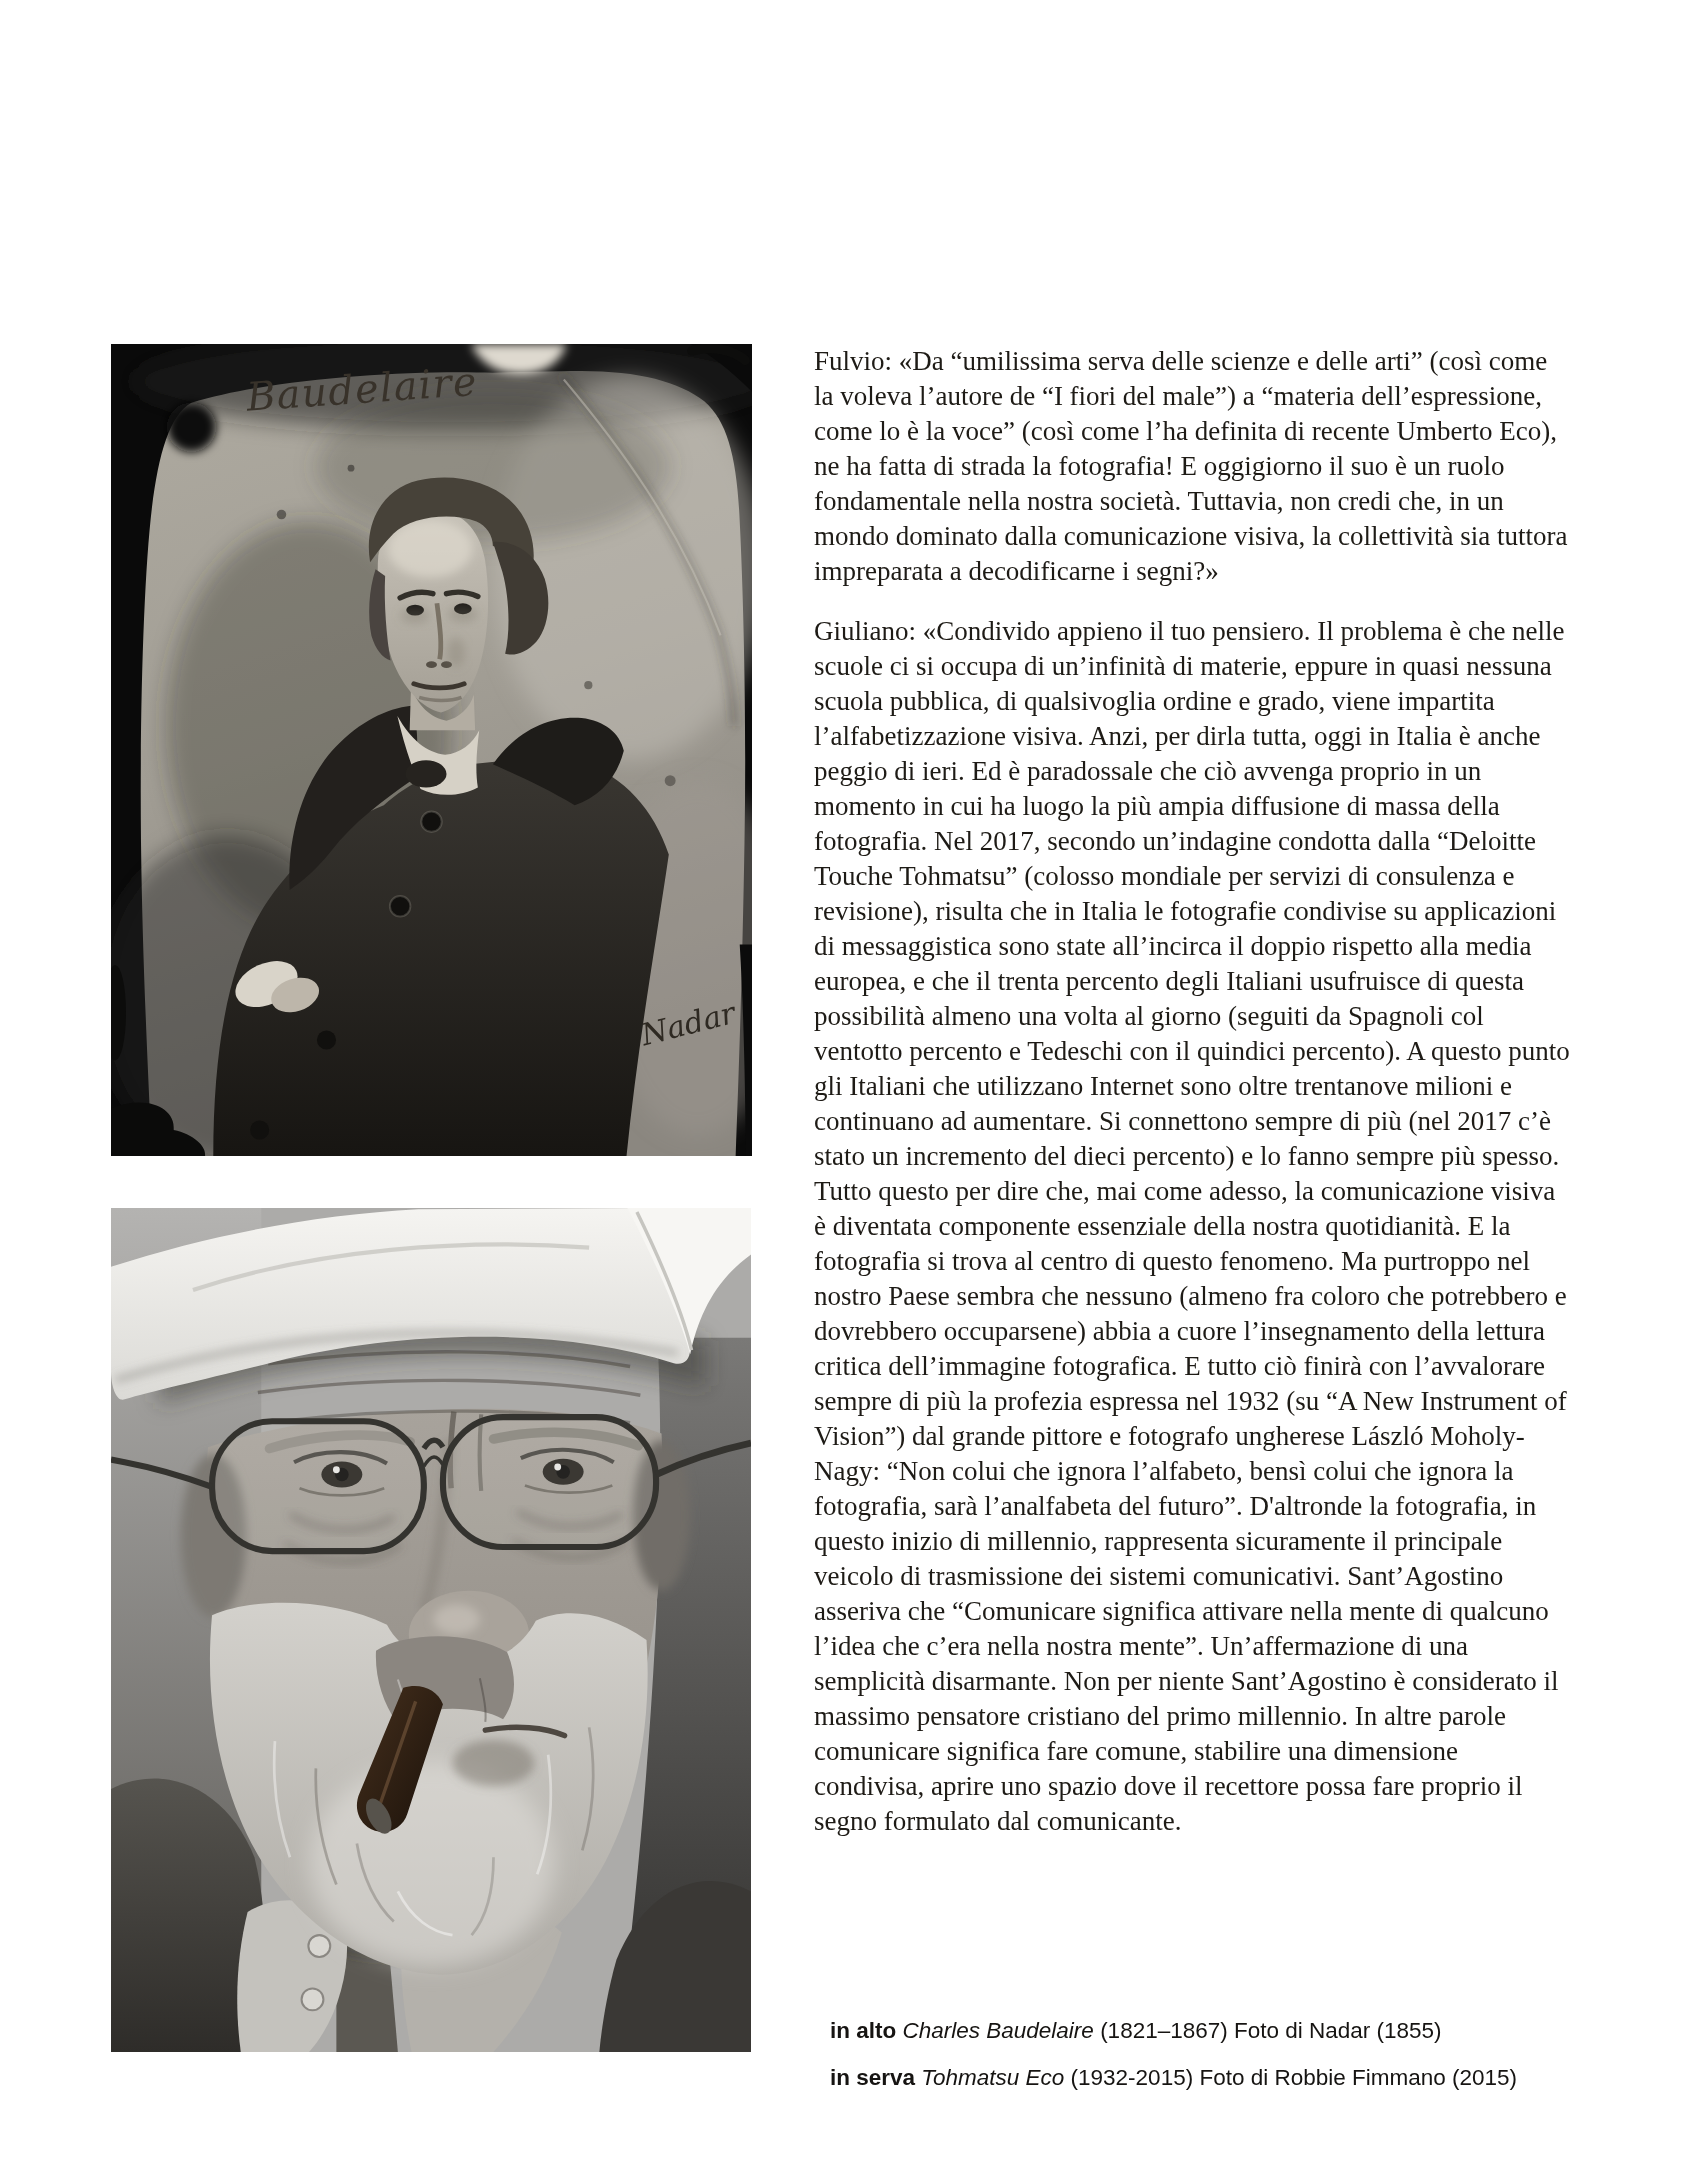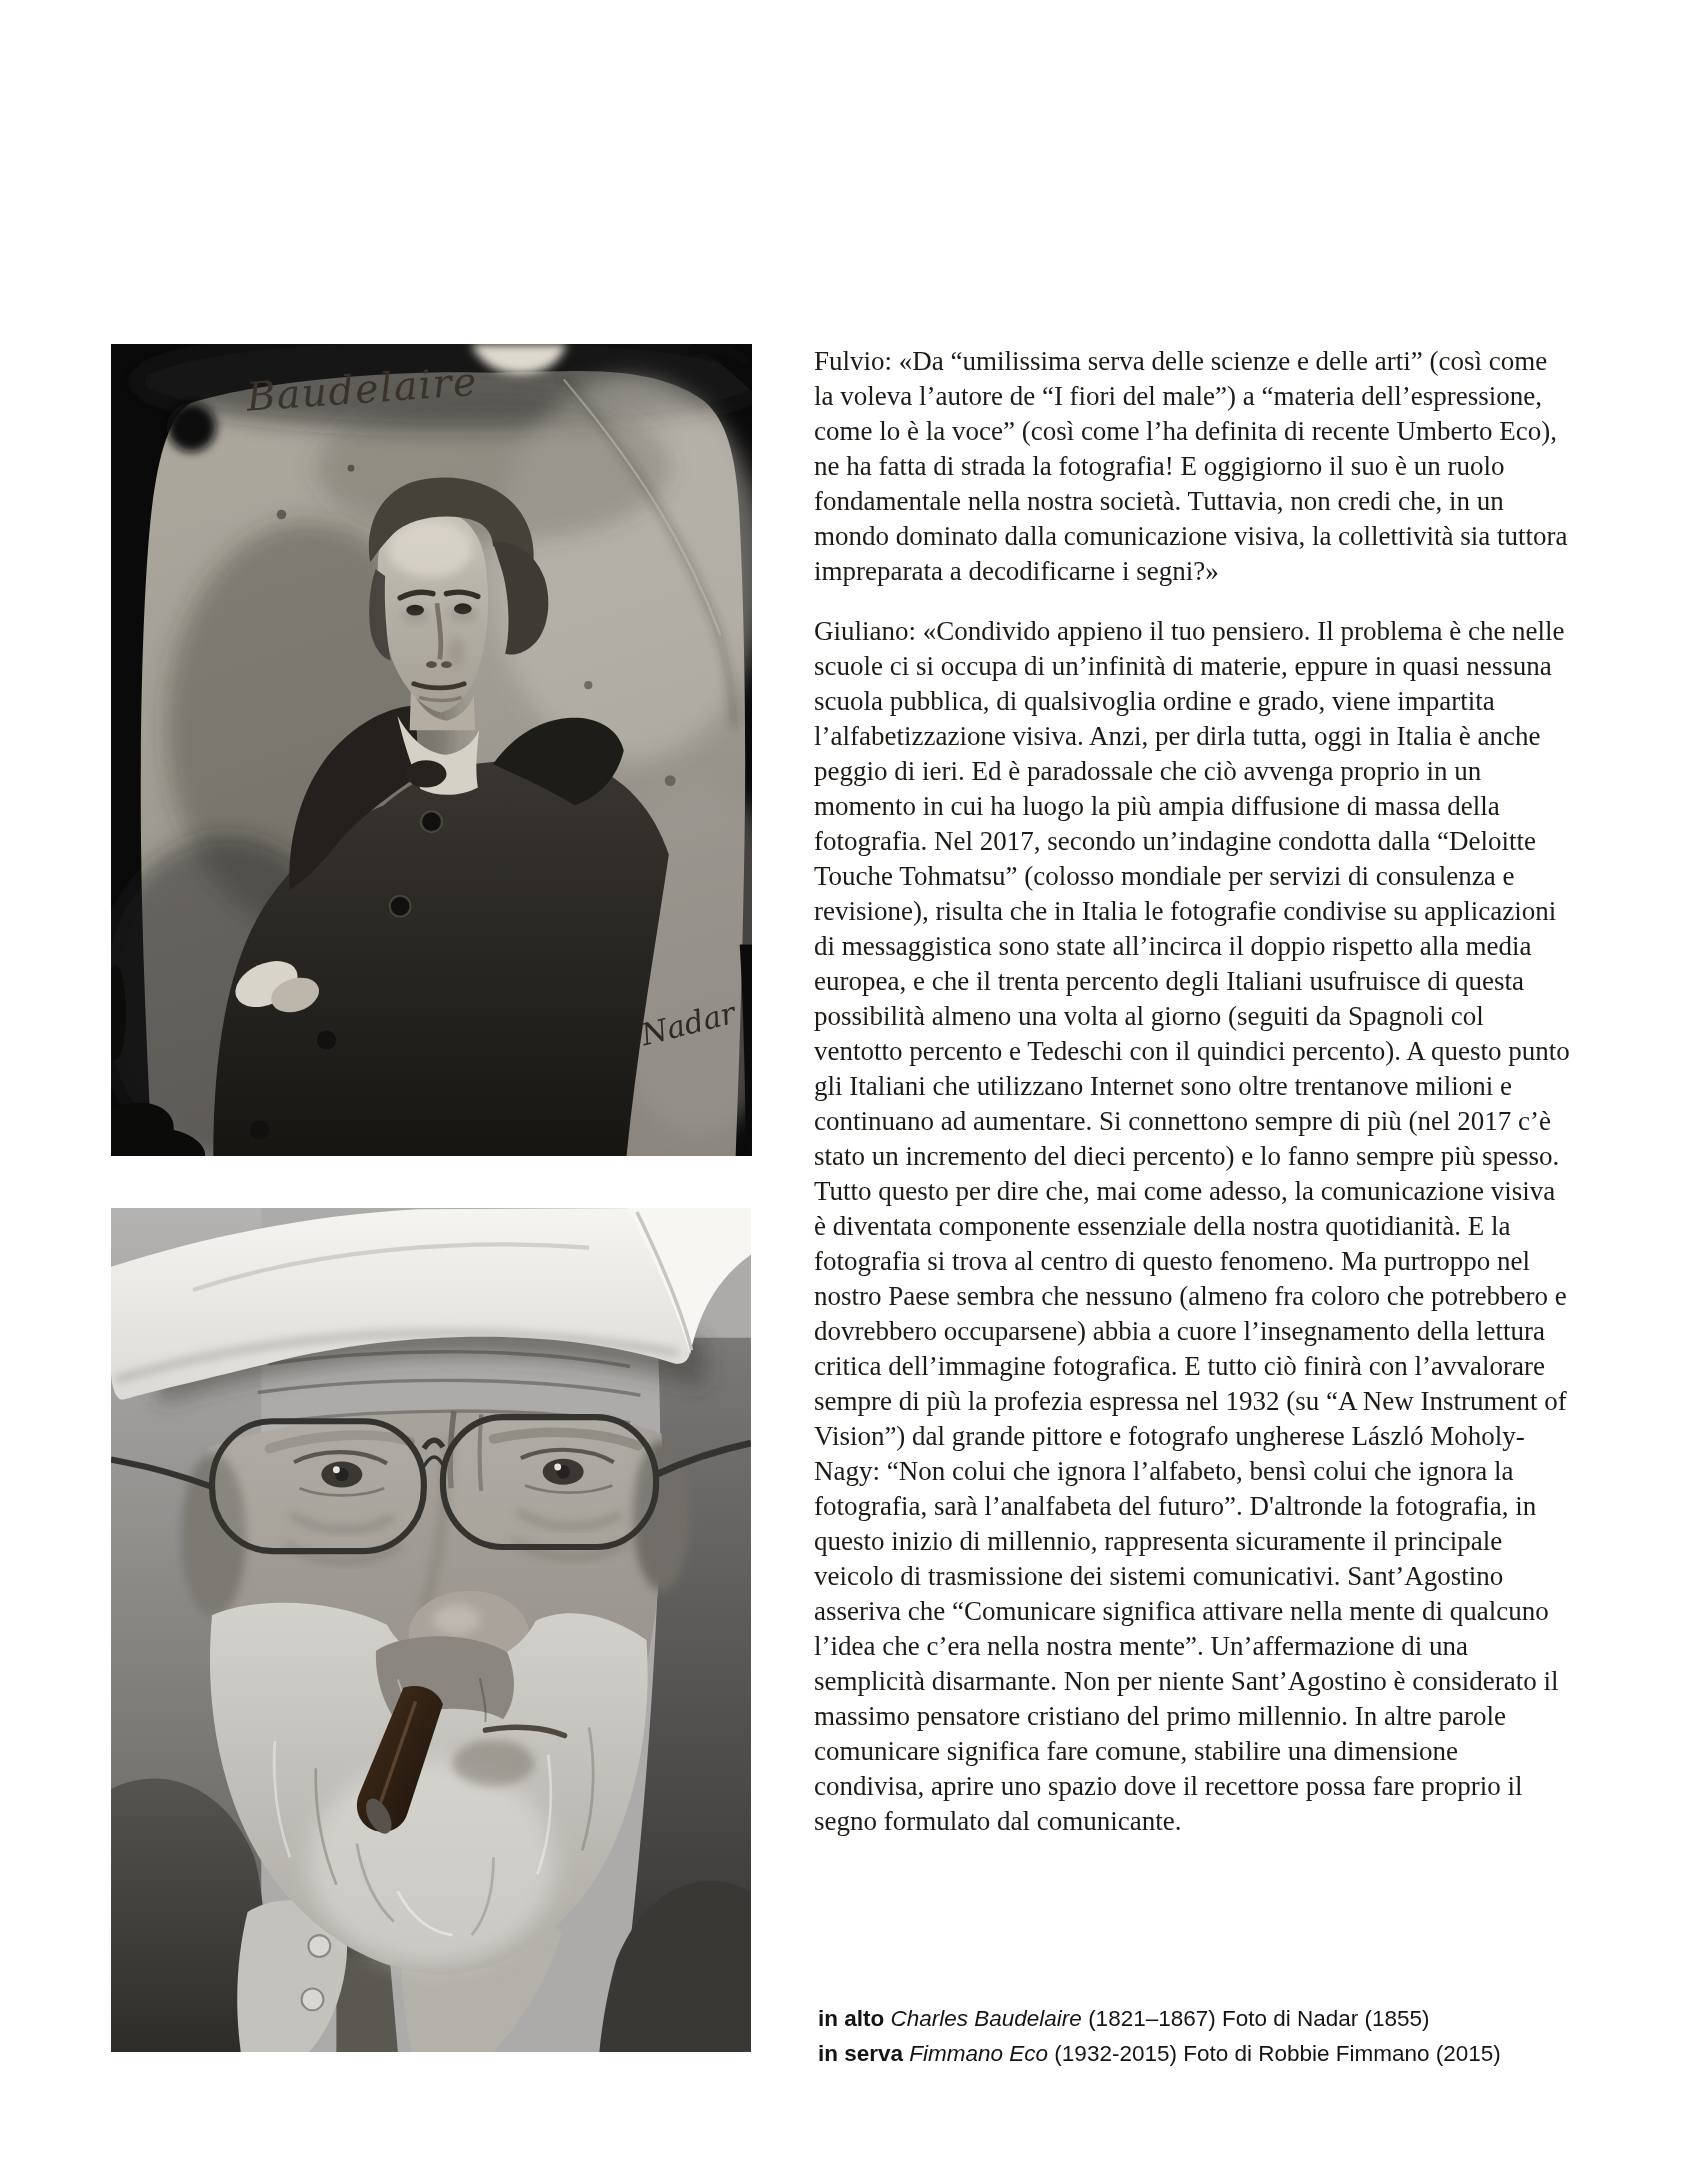--- a/index.html
+++ b/index.html
@@ -20,21 +20,21 @@
     font-size:27px;line-height:35px;text-align:left;
   }
   .text-col p{margin:0 0 25px 0;}
   .text-col .b{font-weight:normal;}
   .text-col .i{}
   .captions{
     position:absolute;left:814px;top:1999px;
     font-family:"Liberation Sans",sans-serif;
     font-size:22.5px;line-height:31px;color:#161412;
   }
-  .captions p{margin:4px;}
+  .captions p{margin:16px;}
   .captions .b{font-weight:bold;}
   .captions .i{font-style:italic;}
   .hand{font-family:"DejaVu Serif","Liberation Serif",serif;font-style:italic;}
 </style>
 </head>
 <body>
 
 <div class="page">
 
   <figure class="photo photo-top">
@@ -258,17 +258,17 @@
     </svg>
   </figure>
 
   <div class="text-col">
     <p><span class="b">Fulvio: </span><span>«Da </span><span class="i">“umilissima serva delle scienze e delle arti”</span><span> (così come la voleva l’autore de “I fiori del male”) a </span><span class="i">“materia dell’espressione, come lo è la voce”</span><span> (così come l’ha definita di recente Umberto Eco), ne ha fatta di strada la fotografia! E oggigiorno il suo è un ruolo fondamentale nella nostra società. Tuttavia, non credi che, in un mondo dominato dalla comunicazione visiva, la collettività sia tuttora impreparata a decodificarne i segni?»</span></p>
     <p><span class="b">Giuliano: </span><span>«</span><span class="i">Condivido appieno il tuo pensiero. Il problema è che nelle scuole ci si occupa di un’infinità di materie, eppure in quasi nessuna scuola pubblica, di qualsivoglia ordine e grado, viene impartita l’alfabetizzazione visiva. Anzi, per dirla tutta, oggi in Italia è anche peggio di ieri. Ed è paradossale che ciò avvenga proprio in un momento in cui ha luogo la più ampia diffusione di massa della fotografia. Nel 2017, secondo un’indagine condotta dalla “Deloitte Touche Tohmatsu” (colosso mondiale per servizi di consulenza e revisione), risulta che in Italia le fotografie condivise su applicazioni di messaggistica sono state all’incirca il doppio rispetto alla media europea, e che il trenta percento degli Italiani usufruisce di questa possibilità almeno una volta al giorno (seguiti da Spagnoli col ventotto percento e Tedeschi con il quindici percento). A questo punto gli Italiani che utilizzano Internet sono oltre trentanove milioni e continuano ad aumentare. Si connettono sempre di più (nel 2017 c’è stato un incremento del dieci percento) e lo fanno sempre più spesso. Tutto questo per dire che, mai come adesso, la comunicazione visiva è diventata componente essenziale della nostra quotidianità. E la fotografia si trova al centro di questo fenomeno. Ma purtroppo nel nostro Paese sembra che nessuno (almeno fra coloro che potrebbero e dovrebbero occuparsene) abbia a cuore l’insegnamento della lettura critica dell’immagine fotografica. E tutto ciò finirà con l’avvalorare sempre di più la profezia espressa nel 1932 (su “A New Instrument of Vision”) dal grande pittore e fotografo ungherese László Moholy-Nagy: “Non colui che ignora l’alfabeto, bensì colui che ignora la fotografia, sarà l’analfabeta del futuro”. D'altronde la fotografia, in questo inizio di millennio, rappresenta sicuramente il principale veicolo di trasmissione dei sistemi comunicativi. Sant’Agostino asseriva che “Comunicare significa attivare nella mente di qualcuno l’idea che c’era nella nostra mente”. Un’affermazione di una semplicità disarmante. Non per niente Sant’Agostino è considerato il massimo pensatore cristiano del primo millennio. In altre parole comunicare significa fare comune, stabilire una dimensione condivisa, aprire uno spazio dove il recettore possa fare proprio il segno formulato dal comunicante.</span></p>
   </div>
 
   <div class="captions">
     <p><span class="b">in alto </span><span class="i">Charles Baudelaire </span><span>(1821–1867) Foto di Nadar (1855)</span></p>
-    <p><span class="b">in serva </span><span class="i">Fimmano Eco </span><span>(1932-2015) Foto di Robbie Fimmano (2015)</span></p>
+    <p><span class="b">in serva </span><span class="i">Tohmatsu Eco </span><span>(1932-2015) Foto di Robbie Fimmano (2015)</span></p>
   </div>
 
 </div>
 
 
 </body></html>

